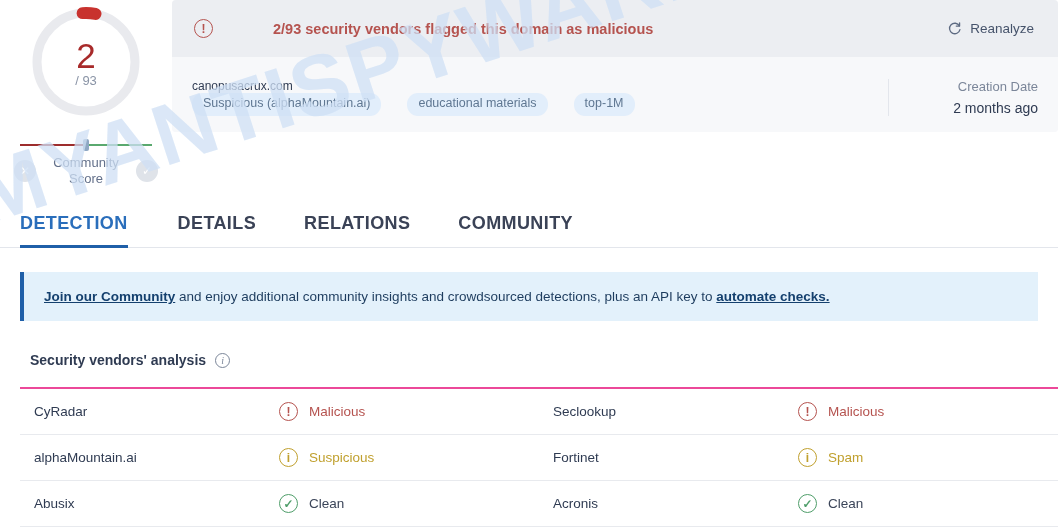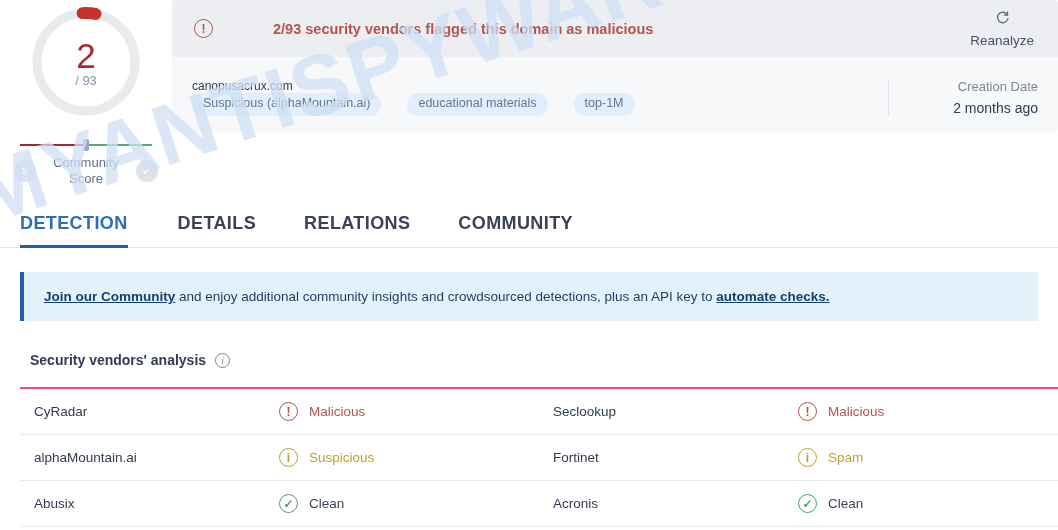--- a/index.html
+++ b/index.html
@@ -171,21 +171,20 @@
     margin-left: 48px;
   }
   #reanalyze-btn {
     display: flex;
     align-items: center;
     gap: 8px;
     font-size: 13.5px;
     color: #46536b;
     cursor: pointer;
     padding: 4px 6px;
-    flex-direction: column;
   }
   #reanalyze-icon { font-size: 15px; color: #5d6a82; display:flex; }
 
   #panel-body {
     padding: 22px 20px 16px 20px;
     display: flex;
     background: #f7f8fa;
   }
   #panel-main { flex: 1; min-width: 0; }
   #domain-name {

